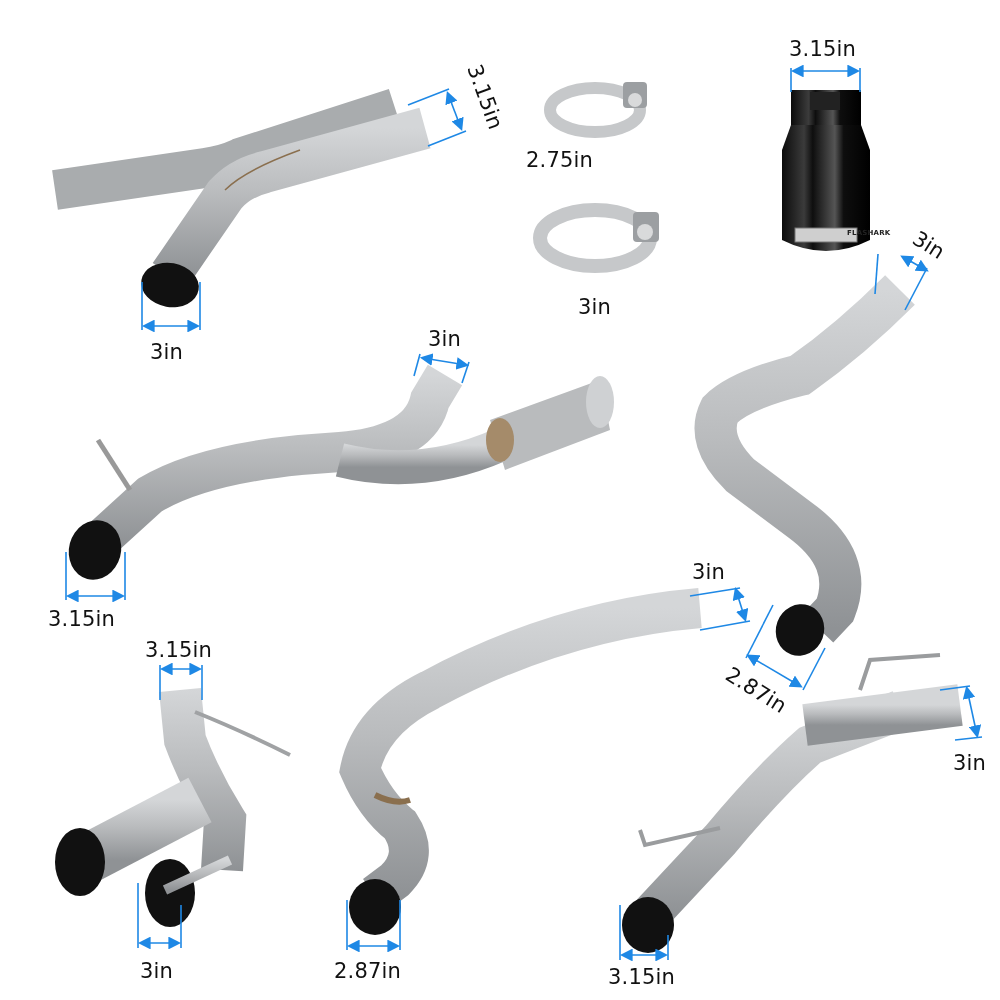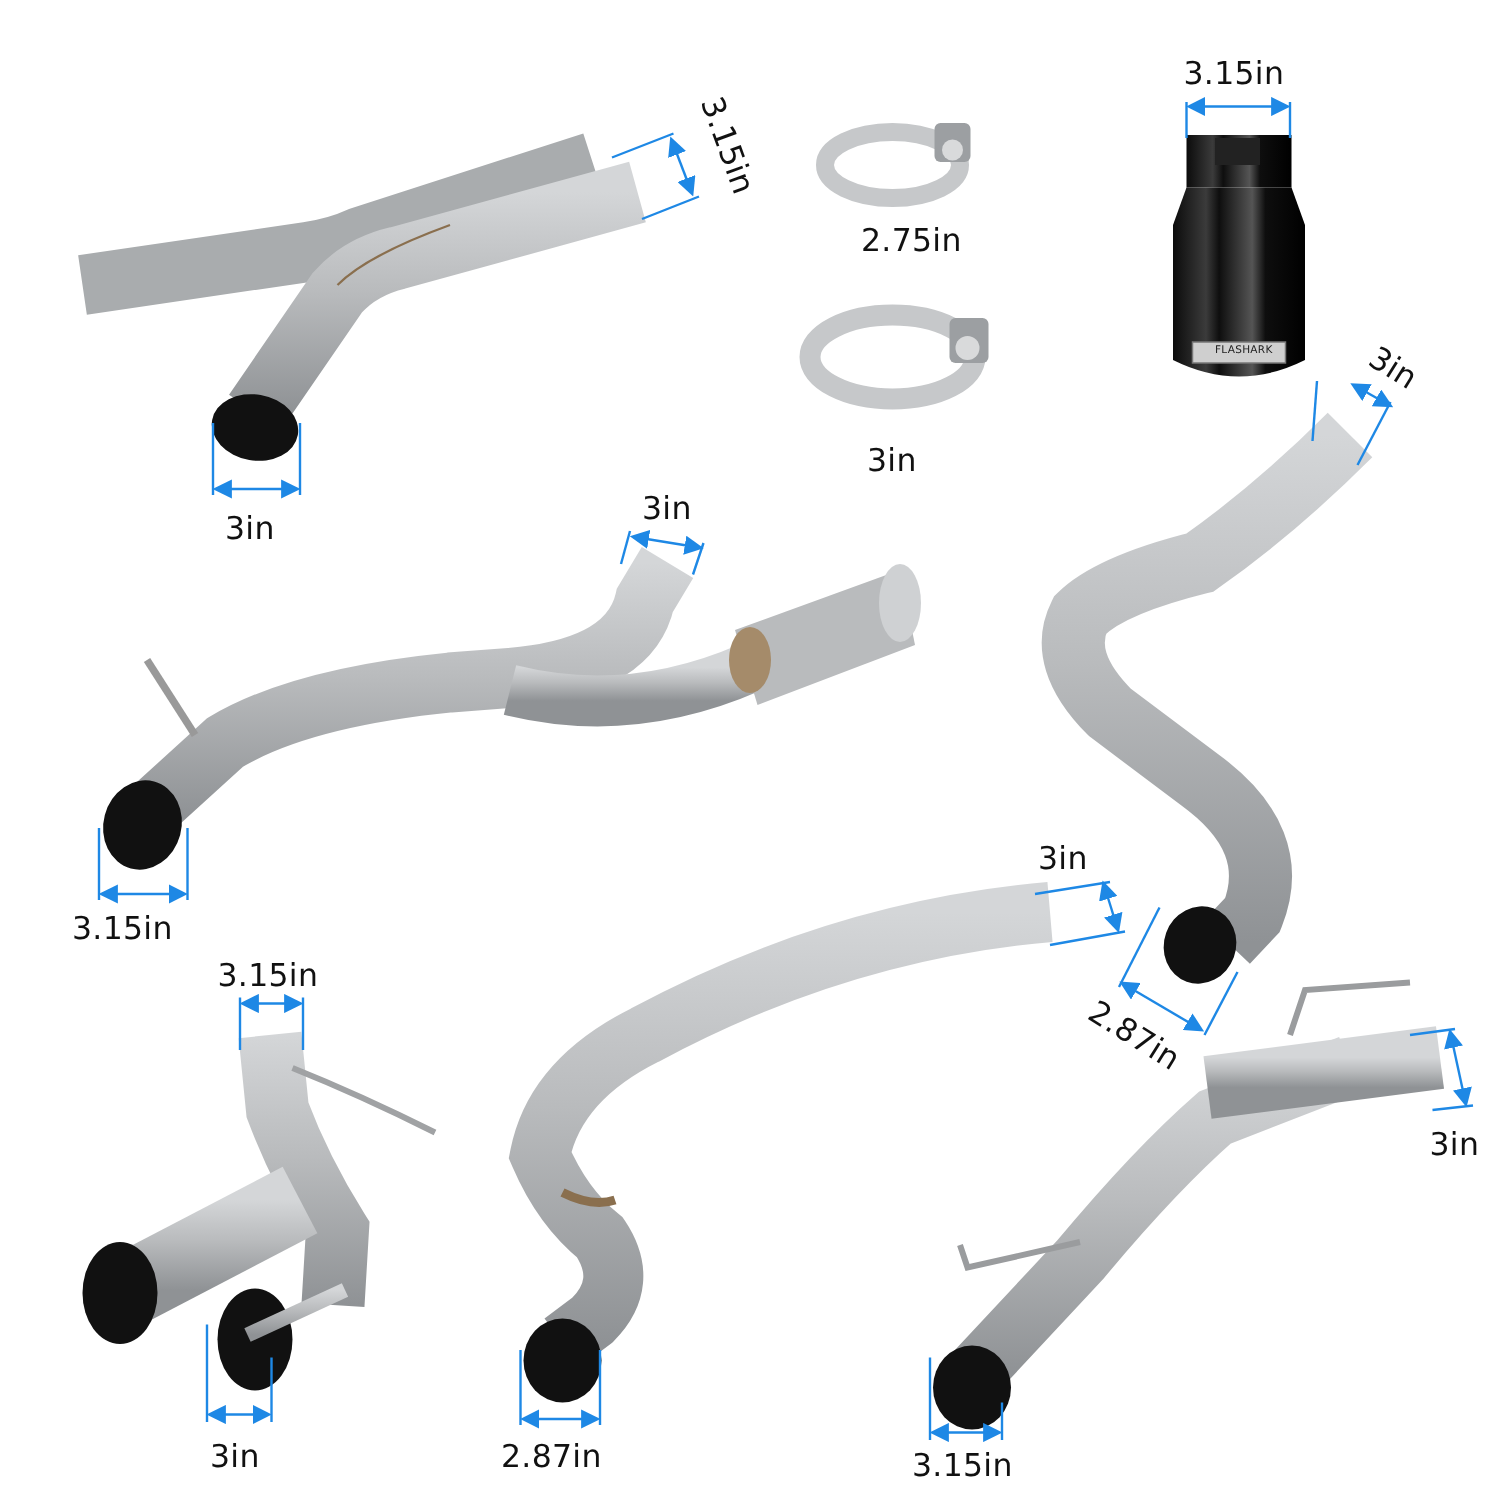--- a/index.html
+++ b/index.html
@@ -148,34 +148,34 @@
 
     <line x1="620" y1="905" x2="620" y2="960"></line>
         <line x1="668" y1="935" x2="668" y2="960"></line>
     <line x1="623" y1="955" x2="665" y2="955" marker-start="url(#arr)" marker-end="url(#arr)"></line>
   </g>
 </svg>
 
 <div class="label rot" style="left:483px; top:62px; transform: rotate(70deg);">3.15in</div>
 <div class="label" style="left:150px; top:342px;">3in</div>
 
-<div class="label" style="left:574px; top:150px;">2.75in</div>
+<div class="label" style="left:526px; top:150px;">2.75in</div>
 <div class="label" style="left:578px; top:297px;">3in</div>
 
 <div class="label" style="left:789px; top:39px;">3.15in</div>
 
 <div class="label" style="left:428px; top:329px;">3in</div>
 <div class="label" style="left:48px; top:609px;">3.15in</div>
 
 <div class="label rot" style="left:920px; top:228px; transform: rotate(32deg);">3in</div>
 <div class="label rot" style="left:733px; top:664px; transform: rotate(32deg);">2.87in</div>
 
 <div class="label" style="left:145px; top:640px;">3.15in</div>
 <div class="label" style="left:140px; top:961px;">3in</div>
 
 <div class="label" style="left:692px; top:562px;">3in</div>
 <div class="label" style="left:334px; top:961px;">2.87in</div>
 
 <div class="label" style="left:953px; top:753px;">3in</div>
 <div class="label" style="left:608px; top:967px;">3.15in</div>
 
-<div class="label" style="left:810px; top:230px; font-size:7px; font-weight:normal; color:#222;">FLASHARK</div>
+<div class="label" style="left:847px; top:230px; font-size:7px; font-weight:bold; color:#222;">FLASHARK</div>
 </div>
 
 </body></html>

